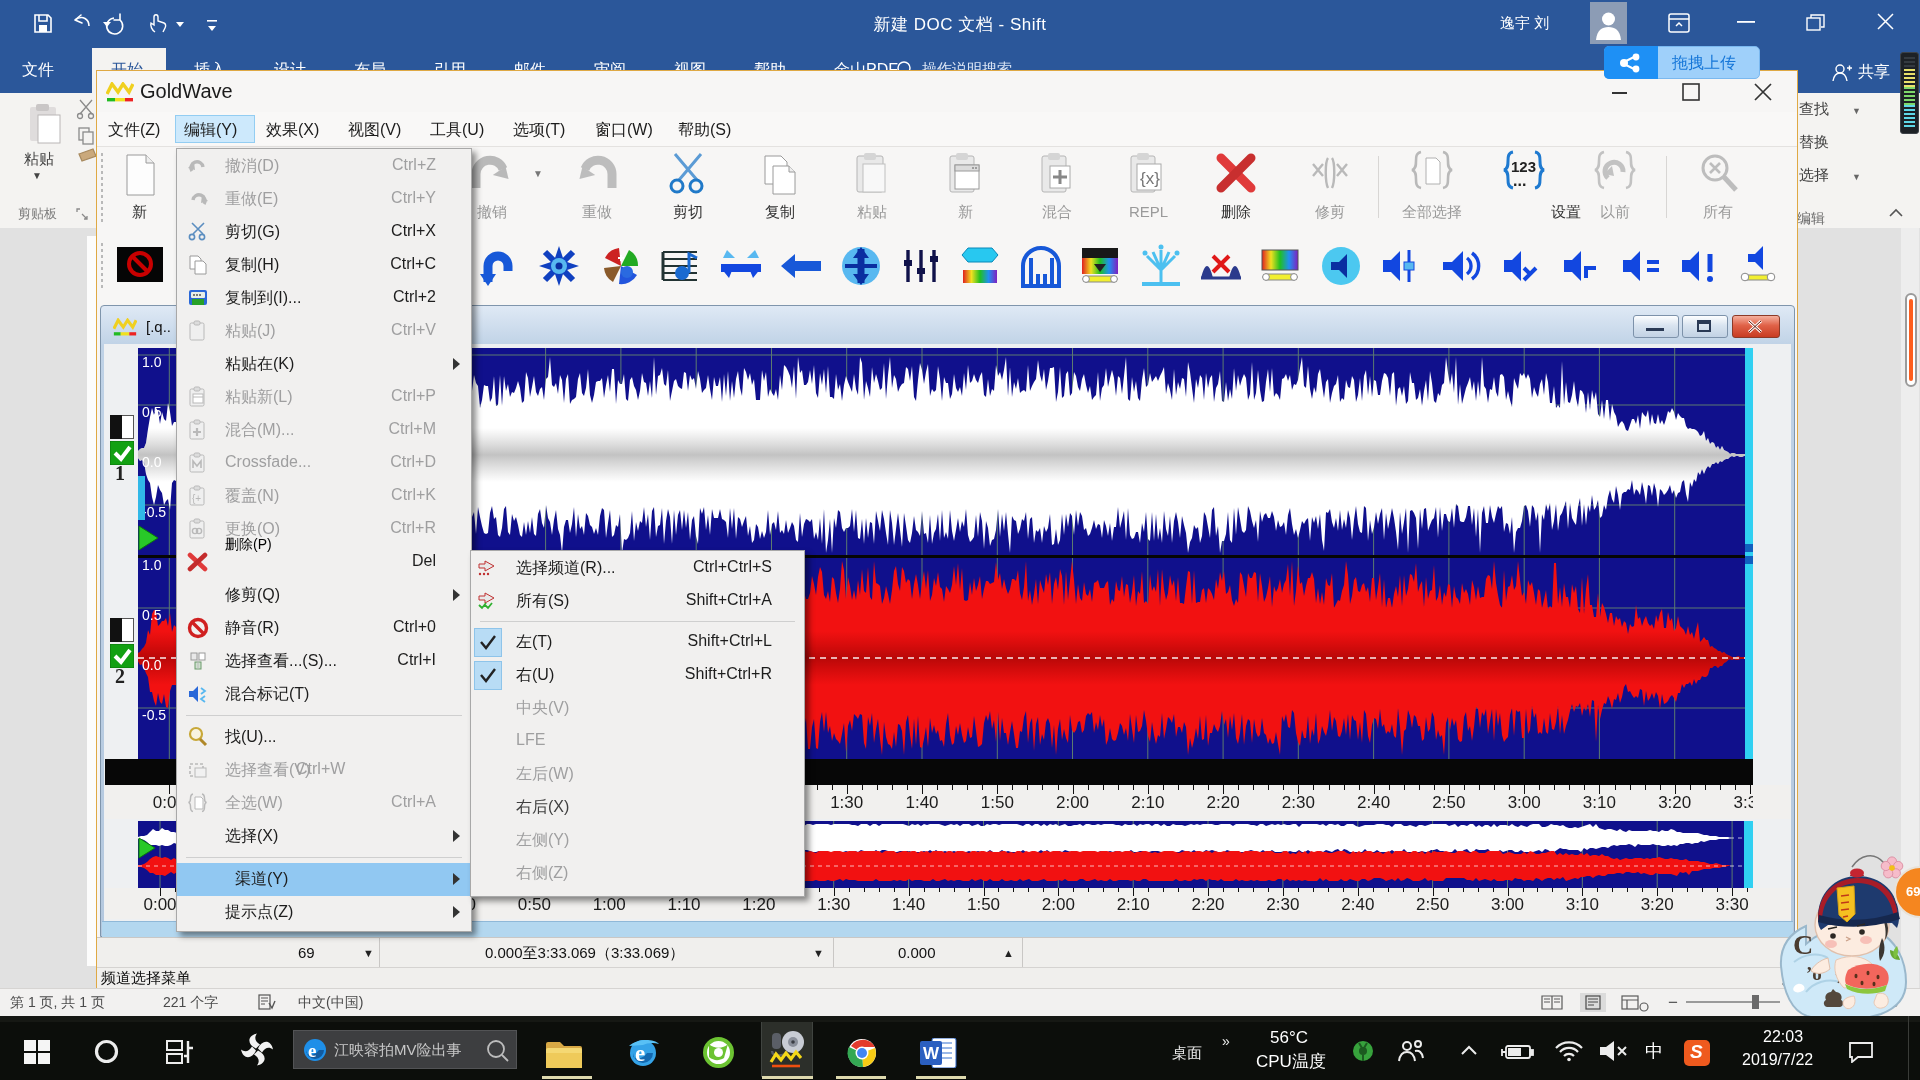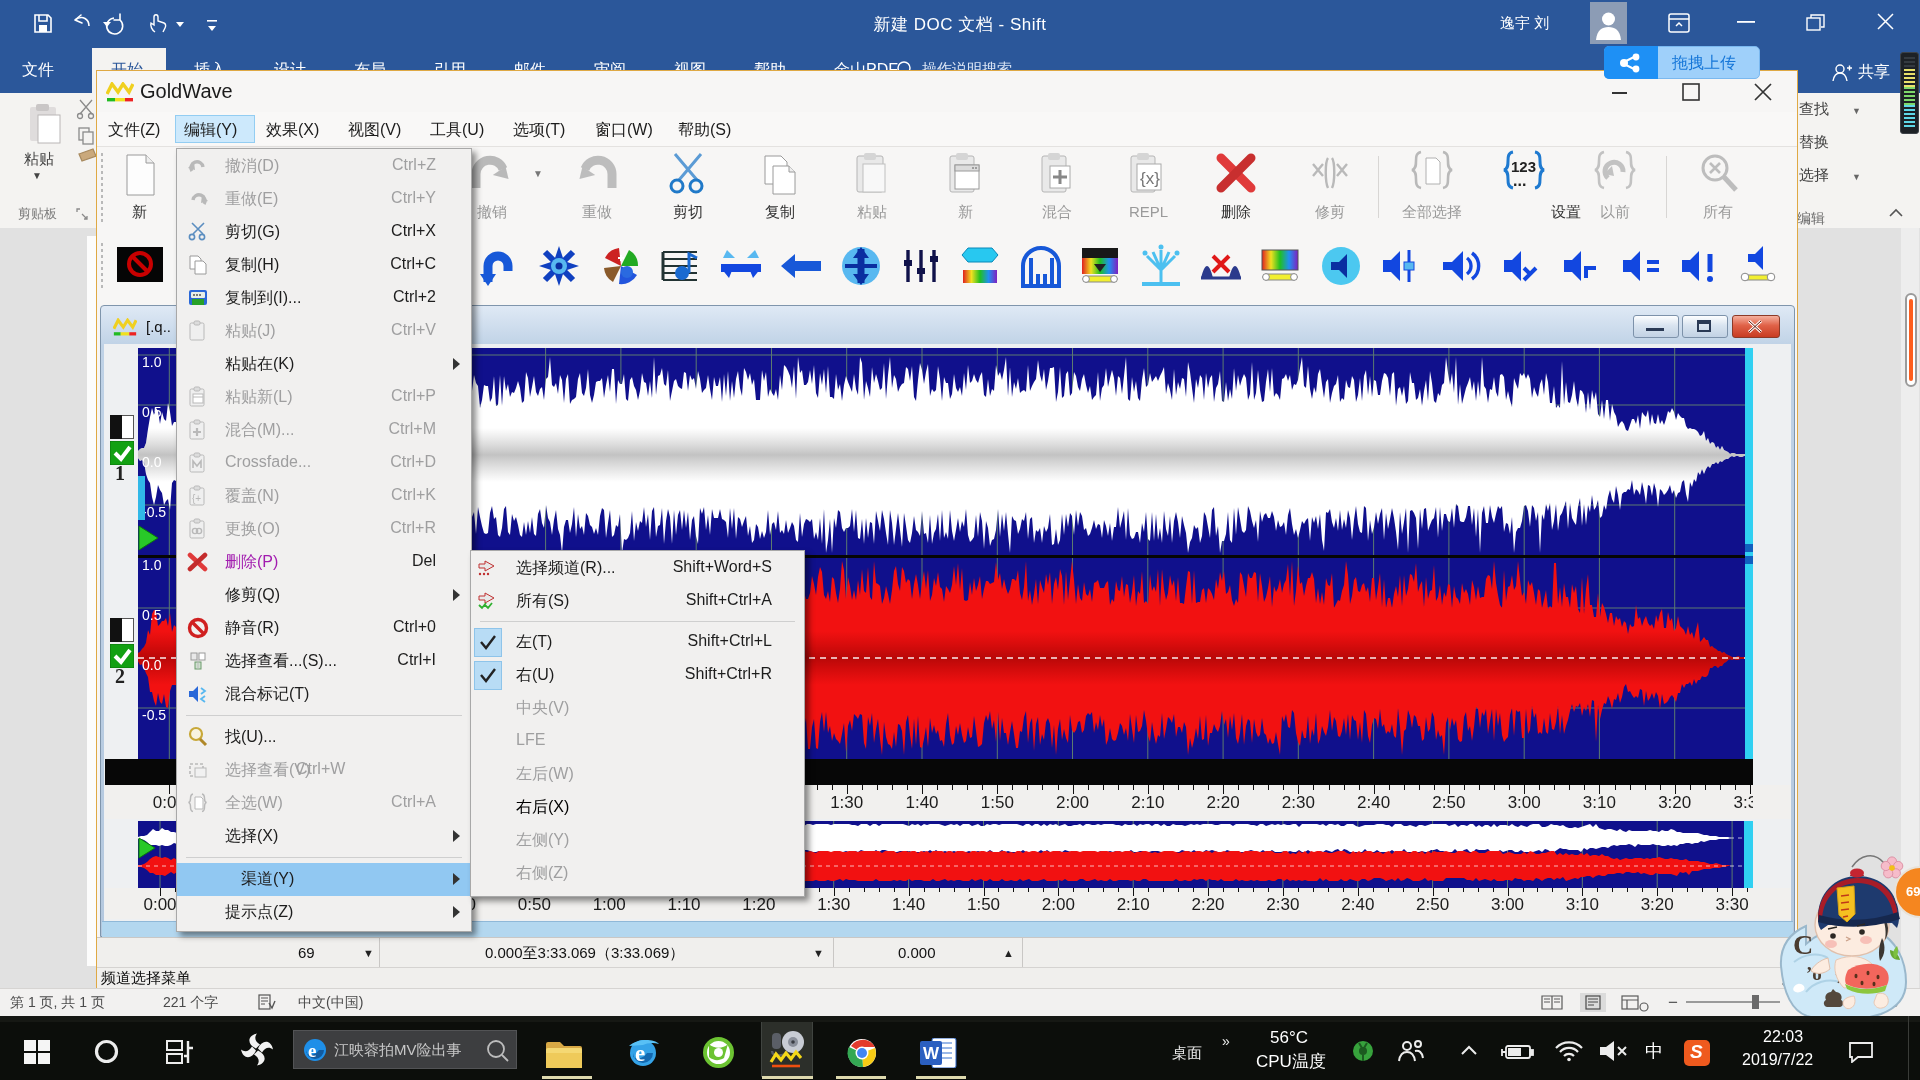--- a/index.html
+++ b/index.html
@@ -922,21 +922,21 @@
     <text x="5" y="17" font-size="10" fill="#b9b9b9">{+</text>
   </svg>
 <div class="abs" style="left:225px;top:519px;font-size:16px;color:#9f9fa0">更换(O)</div>
 <div class="abs" style="left:296px;top:519px;width:140px;text-align:right;font-size:16px;color:#9f9fa0">Ctrl+R</div>
 <svg class="abs" style="left:187px;top:518px" width="22" height="22" viewBox="0 0 22 22">
     <rect x="3" y="3" width="14" height="17" rx="1.5" fill="#efefef" stroke="#b9b9b9"></rect>
     <rect x="7" y="1" width="6" height="4" rx="1.5" fill="#dcdcdc" stroke="#b9b9b9"></rect>
     <circle cx="8" cy="13" r="2.6" fill="none" stroke="#b9b9b9" stroke-width="1.4"></circle>
     <circle cx="12" cy="13" r="2.6" fill="none" stroke="#b9b9b9" stroke-width="1.4"></circle>
   </svg>
-<div class="abs" style="left:225px;top:552px;font-size:16px;color:#a21caf">删除(P)</div>
+<div class="abs" style="left:225px;top:536px;font-size:14px;color:#000000">删除(P)</div>
 <div class="abs" style="left:296px;top:552px;width:140px;text-align:right;font-size:16px;color:#1d1d1d">Del</div>
 <svg class="abs" style="left:187px;top:551px" width="22" height="22" viewBox="0 0 22 22">
     <g stroke-linecap="round">
       <path d="M3 4l15 14" stroke="#e03a3a" stroke-width="4.6"></path>
       <path d="M18 4L3 18" stroke="#c42c2c" stroke-width="4.6"></path>
     </g>
   </svg>
 <div class="abs" style="left:225px;top:585px;font-size:16px;color:#1d1d1d">修剪(Q)</div>
 <svg class="abs" style="left:452px;top:588px" width="8" height="14">
     <path d="M1 1v12l7-6z" fill="#333"></path>
@@ -978,31 +978,31 @@
     <path d="M6 2c-2.5.5-2.5 2.5-2.5 4.5S3.5 10 1.5 10.5C3.5 11 3.5 13 3.5 15s0 4 2.5 4.5" fill="none" stroke="#b9b9b9" stroke-width="1.5"></path>
     <path d="M15 2c2.5.5 2.5 2.5 2.5 4.5s0 3.5 2 4C17.5 11 17.5 13 17.5 15s0 4-2.5 4.5" fill="none" stroke="#b9b9b9" stroke-width="1.5"></path>
     <path d="M8 5h6l2 2v10H8z" fill="#fff" stroke="#b9b9b9"></path>
   </svg>
 <div class="abs" style="left:225px;top:826px;font-size:16px;color:#1d1d1d">选择(X)</div>
 <svg class="abs" style="left:452px;top:829px" width="8" height="14">
     <path d="M1 1v12l7-6z" fill="#333"></path>
   </svg>
 <div class="abs" style="left:186px;top:857px;width:276px;height:1px;background:#cfcfcf"></div>
 <div class="abs" style="left:177px;top:863px;width:294px;height:33px;background:#91c8f2"></div>
-<div class="abs" style="left:241px;top:869px;font-size:16px;color:#1d1d1d">渠道(Y)</div>
+<div class="abs" style="left:235px;top:869px;font-size:16px;color:#1d1d1d">渠道(Y)</div>
 <svg class="abs" style="left:452px;top:872px" width="8" height="14">
     <path d="M1 1v12l7-6z" fill="#333"></path>
   </svg>
 <div class="abs" style="left:225px;top:902px;font-size:16px;color:#1d1d1d">提示点(Z)</div>
 <svg class="abs" style="left:452px;top:905px" width="8" height="14">
     <path d="M1 1v12l7-6z" fill="#333"></path>
   </svg>
 <div class="abs" style="left:470px;top:550px;width:335px;height:347px;background:#f1f0ef;border:1px solid #a8a8a8;box-shadow:4px 4px 6px rgba(0,0,0,.45)"></div>
 <div class="abs" style="left:516px;top:558px;font-size:16px;color:#1d1d1d">选择频道(R)...</div>
-<div class="abs" style="left:630px;top:558px;width:142px;text-align:right;font-size:16px;color:#1d1d1d">Shift+Word+S</div>
+<div class="abs" style="left:630px;top:558px;width:142px;text-align:right;font-size:16px;color:#1d1d1d">Ctrl+Ctrl+S</div>
 <svg class="abs" style="left:476px;top:557px" width="22" height="22" viewBox="0 0 22 22">
     <path d="M3 9l9-5v3h6v4h-6v3z" fill="#e8e8e8" stroke="#c03030" transform="rotate(180 10.5 9)"></path>
     <circle cx="4" cy="17" r="1.2" fill="#c03030"></circle>
     <circle cx="8" cy="17" r="1.2" fill="#c03030"></circle>
     <circle cx="12" cy="17" r="1.2" fill="#c03030"></circle>
   </svg>
 <div class="abs" style="left:516px;top:591px;font-size:16px;color:#1d1d1d">所有(S)</div>
 <div class="abs" style="left:630px;top:591px;width:142px;text-align:right;font-size:16px;color:#1d1d1d">Shift+Ctrl+A</div>
 <svg class="abs" style="left:476px;top:590px" width="22" height="22" viewBox="0 0 22 22">
     <path d="M3 8l9-5v3h6v4h-6v3z" fill="#e8e8e8" stroke="#c03030" transform="rotate(180 10.5 8)"></path>
@@ -1017,21 +1017,21 @@
   </svg>
 <div class="abs" style="left:516px;top:665px;font-size:16px;color:#1d1d1d">右(U)</div>
 <div class="abs" style="left:630px;top:665px;width:142px;text-align:right;font-size:16px;color:#1d1d1d">Shift+Ctrl+R</div>
 <div class="abs" style="left:474px;top:661px;width:28px;height:29px;background:#b8dcf5;border:1px solid #8ec4ea"></div>
 <svg class="abs" style="left:479px;top:667px" width="18" height="16">
     <path d="M2 8l5 6 9-12" fill="none" stroke="#222" stroke-width="2.4"></path>
   </svg>
 <div class="abs" style="left:516px;top:698px;font-size:16px;color:#9f9fa0">中央(V)</div>
 <div class="abs" style="left:516px;top:731px;font-size:16px;color:#9f9fa0">LFE</div>
 <div class="abs" style="left:516px;top:764px;font-size:16px;color:#9f9fa0">左后(W)</div>
-<div class="abs" style="left:516px;top:797px;font-size:16px;color:#000000">右后(X)</div>
+<div class="abs" style="left:516px;top:797px;font-size:16px;color:#404040">右后(X)</div>
 <div class="abs" style="left:516px;top:830px;font-size:16px;color:#9f9fa0">左侧(Y)</div>
 <div class="abs" style="left:516px;top:863px;font-size:16px;color:#9f9fa0">右侧(Z)</div>
 <svg class="abs" style="left:1778px;top:842px" width="142" height="180" viewBox="0 0 142 180">
 
 <path d="M74 25c8-12 22-16 32-4" fill="none" stroke="#777" stroke-width="1.5"></path>
 <g transform="translate(114,26)">
 <circle cx="0" cy="-6.5" r="4.6" fill="#f6bcca" stroke="#dd93a6"></circle>
       <circle cx="6.2" cy="-2" r="4.6" fill="#f6bcca" stroke="#dd93a6"></circle>
       <circle cx="3.8" cy="5.3" r="4.6" fill="#f6bcca" stroke="#dd93a6"></circle>
       <circle cx="-3.8" cy="5.3" r="4.6" fill="#f6bcca" stroke="#dd93a6"></circle>

